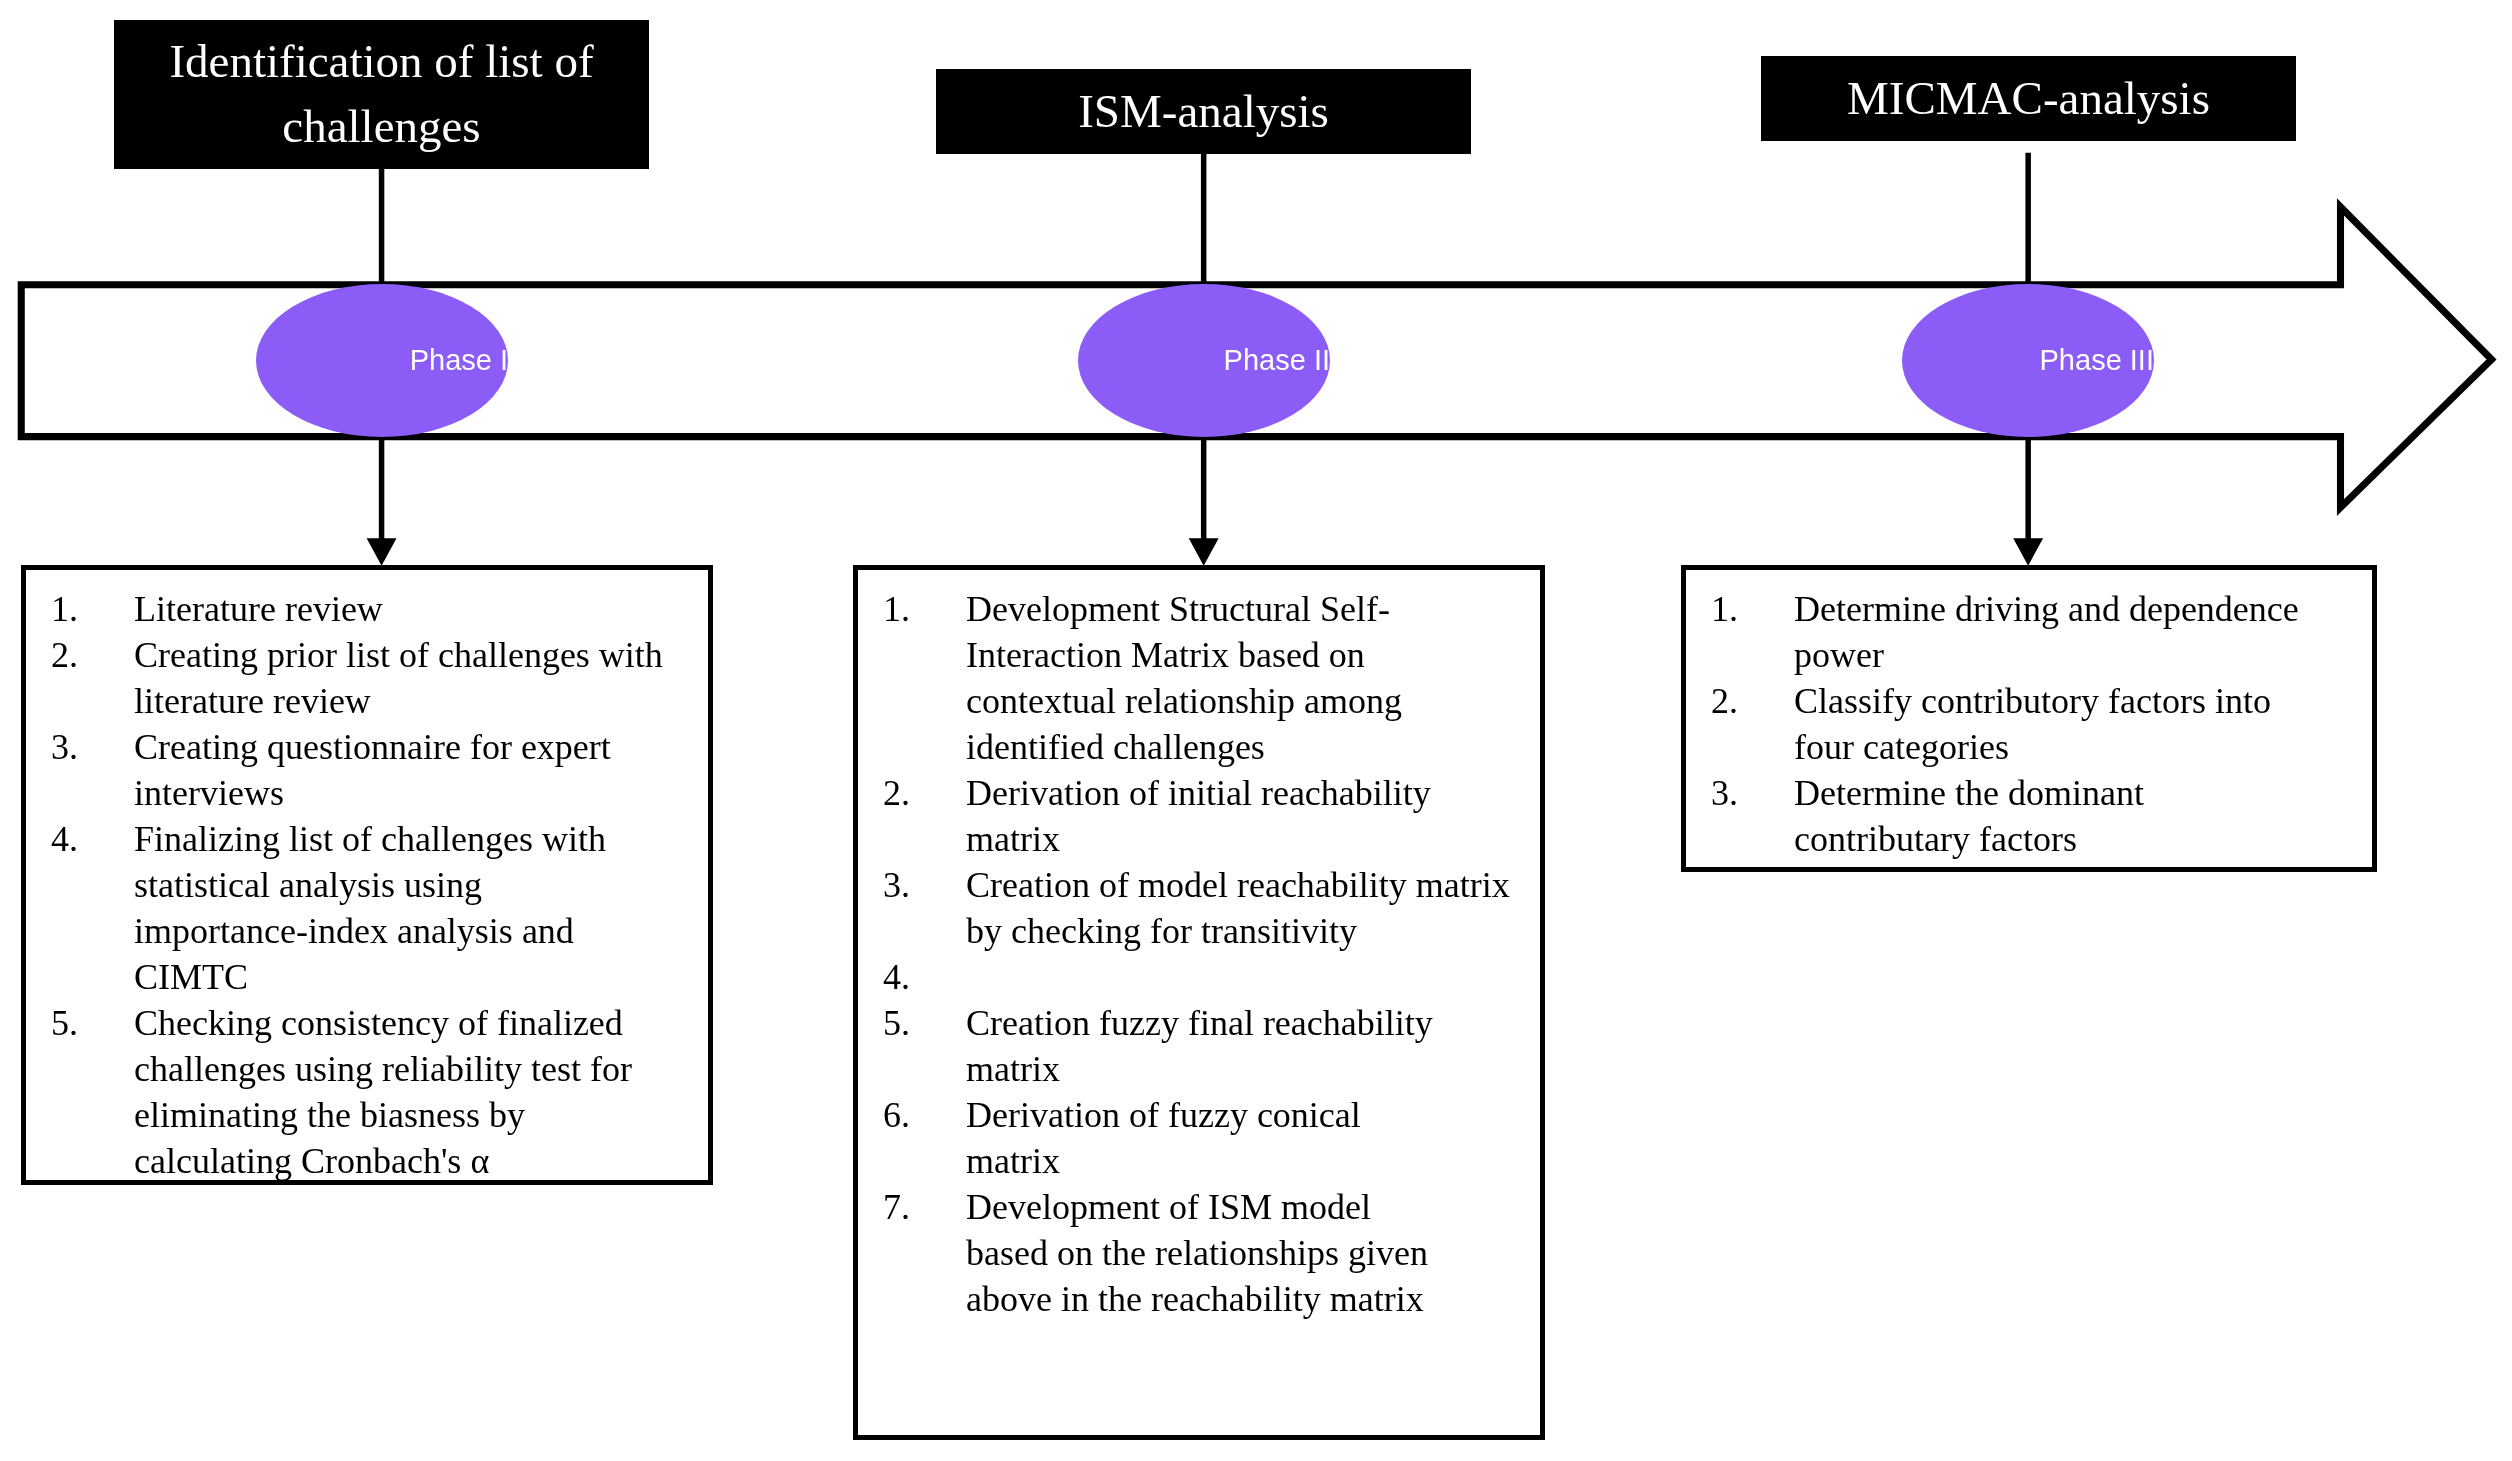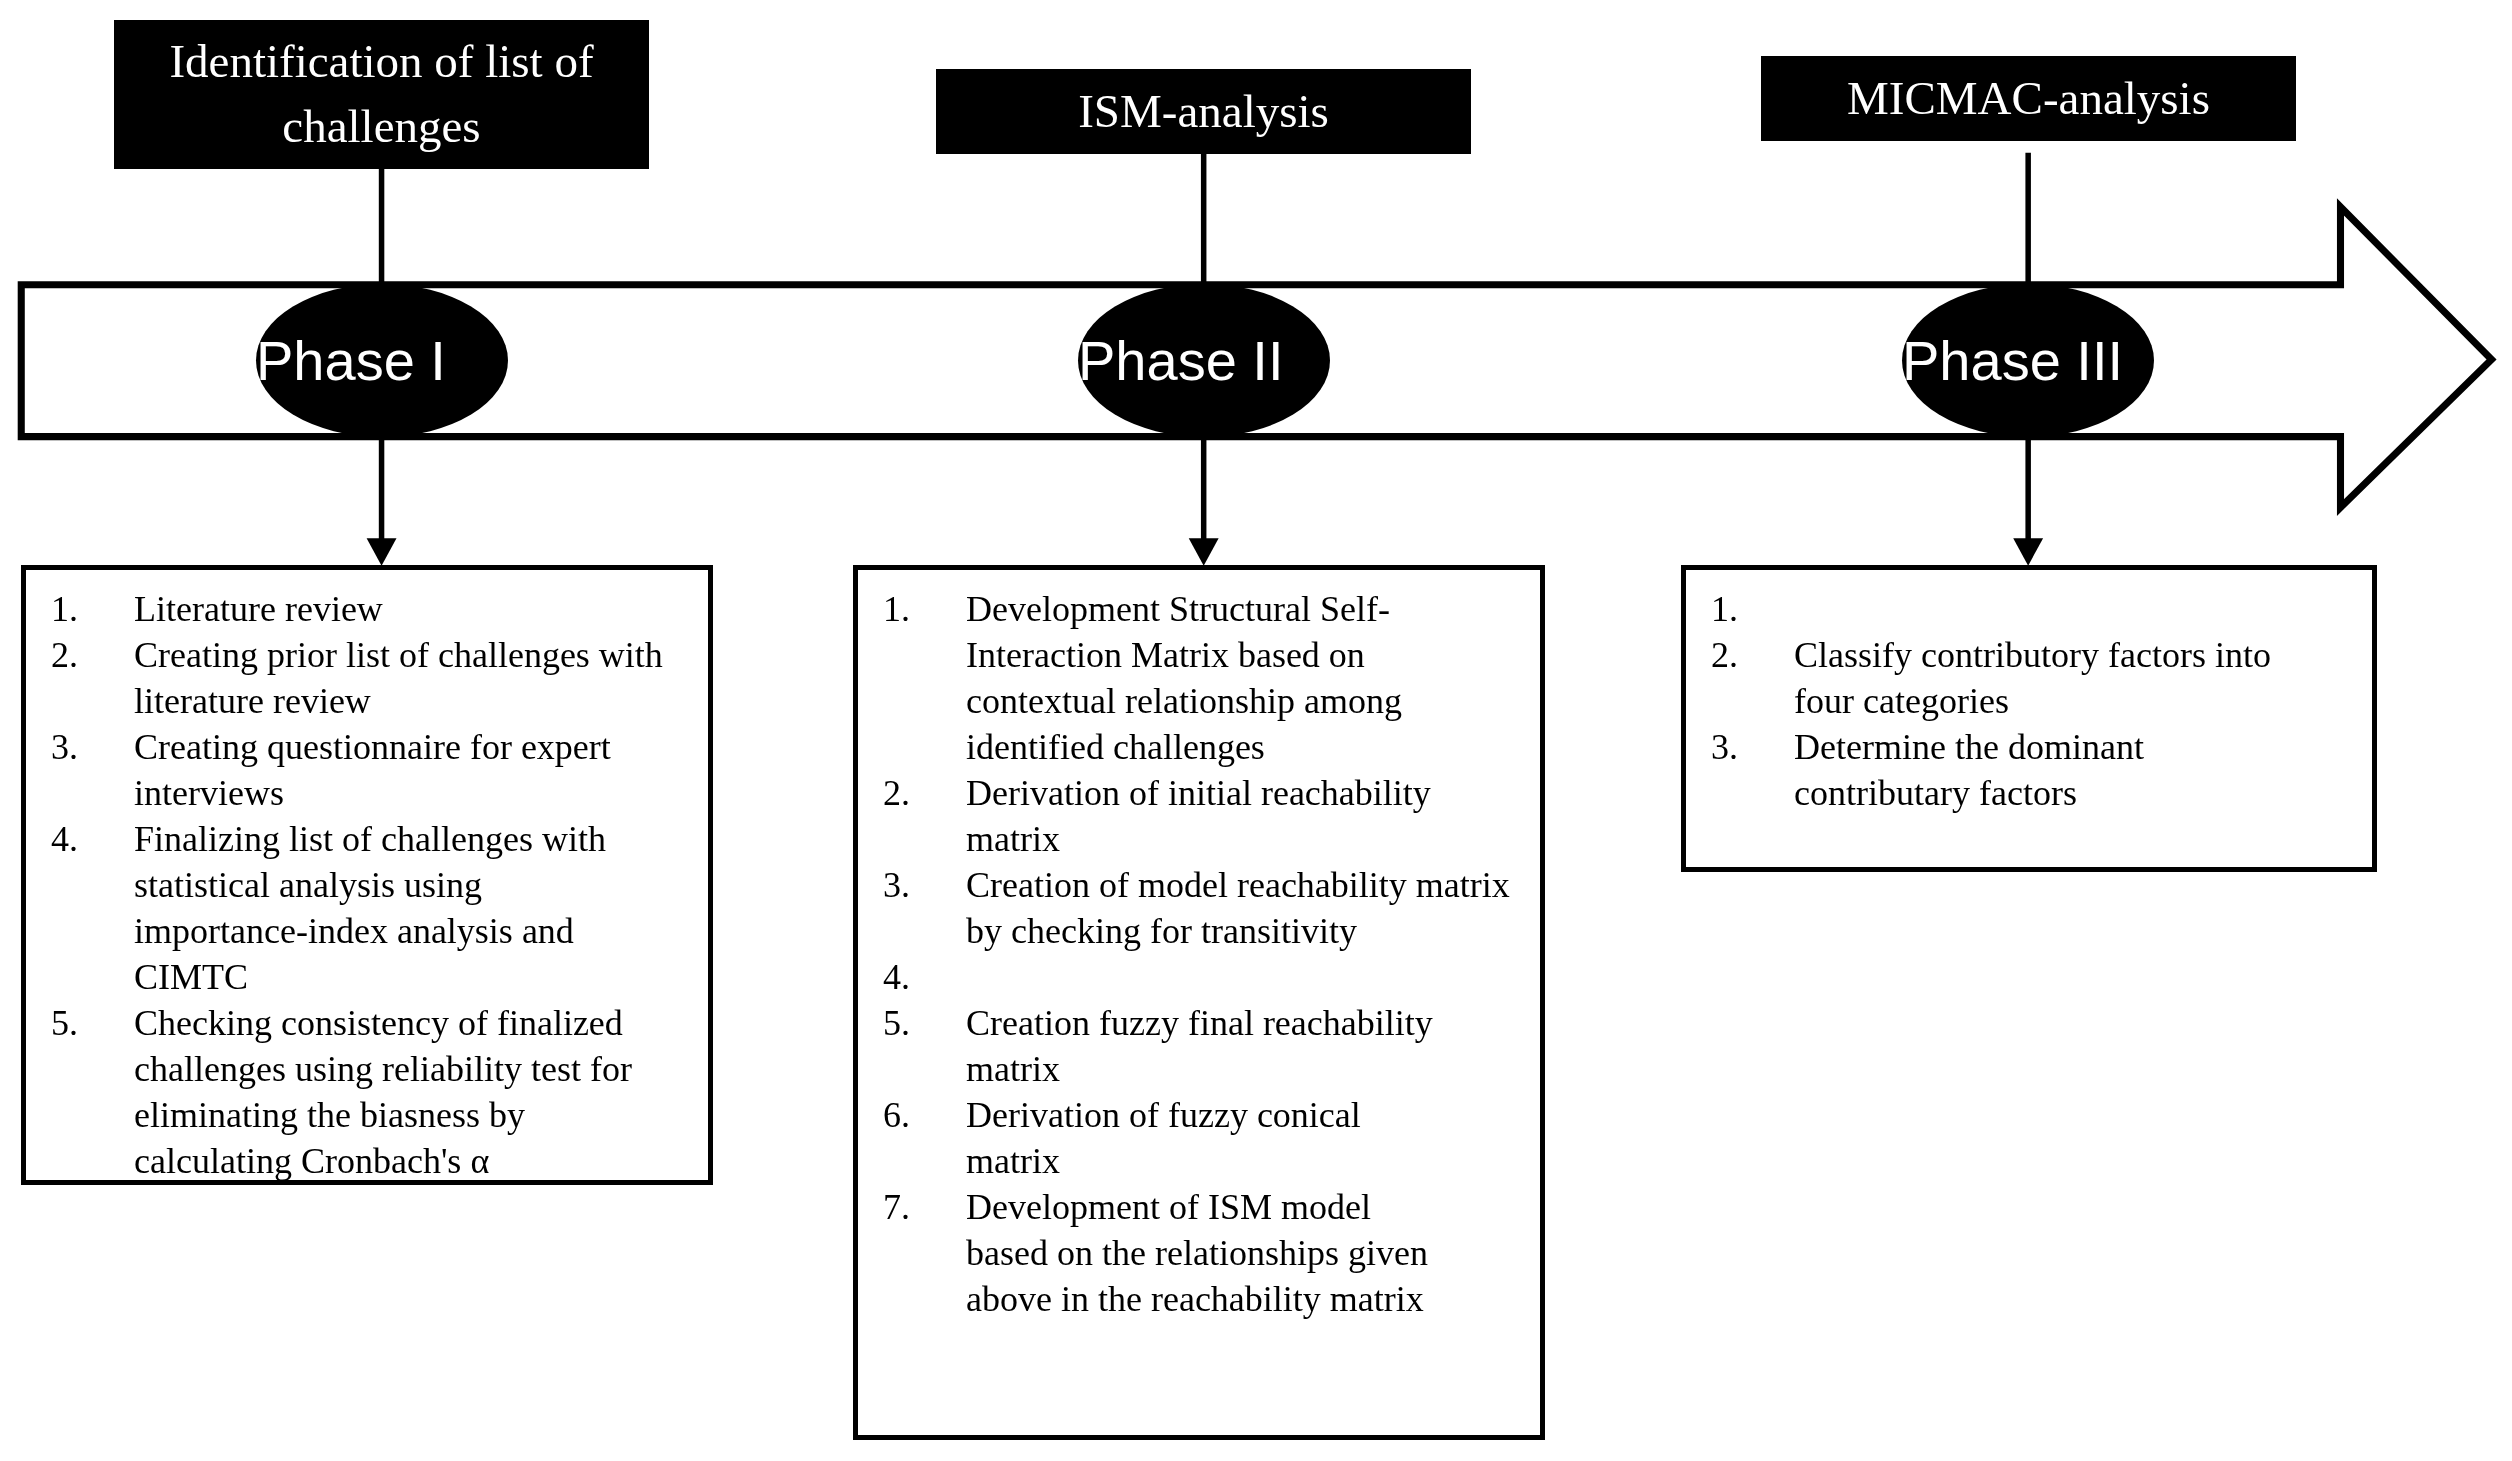--- a/index.html
+++ b/index.html
@@ -28,28 +28,28 @@
     font-size: 47px;
     line-height: 1.38;
     white-space: pre-line;
   }
   .hb1 { left: 114px; top: 19.7px;  width: 535px; height: 149px; }
   .hb2 { left: 936px; top: 69px; width: 535px; height: 85px; }
   .hb3 { left: 1761px; top: 56px; width: 535px; height: 85px; }
   .ellipse {
     position: absolute;
     width: 252px; height: 153px;
-    background: #000000;
+    background: #8b5cf6;
     border-radius: 50%;
     display: flex;
     align-items: center;
-    justify-content: flex-start;
+    justify-content: flex-end;
     color: #ffffff;
     font-family: "Liberation Sans", "DejaVu Sans", sans-serif;
-    font-size: 56px;
+    font-size: 29px;
     top: 284px;
   }
   .e1 { left: 256px; }
   .e2 { left: 1078px; }
   .e3 { left: 1902px; }
   .steps-box {
     position: absolute;
     background: #ffffff;
     border: 5.5px solid #000000;
     box-sizing: border-box;
@@ -180,20 +180,22 @@
       <span class="no">7.</span>
       <span class="txt">Development of ISM model
 based on the relationships given
 above in the reachability matrix</span>
     </div>
   </div>
 
   <div class="steps-box sb3">
     <div class="step">
       <span class="no">1.</span>
+      <span class="txt">Determine driving and dependence
+power</span>
     </div>
     <div class="step">
       <span class="no">2.</span>
       <span class="txt">Classify contributory factors into
 four categories</span>
     </div>
     <div class="step">
       <span class="no">3.</span>
       <span class="txt">Determine the dominant
 contributary factors</span>

